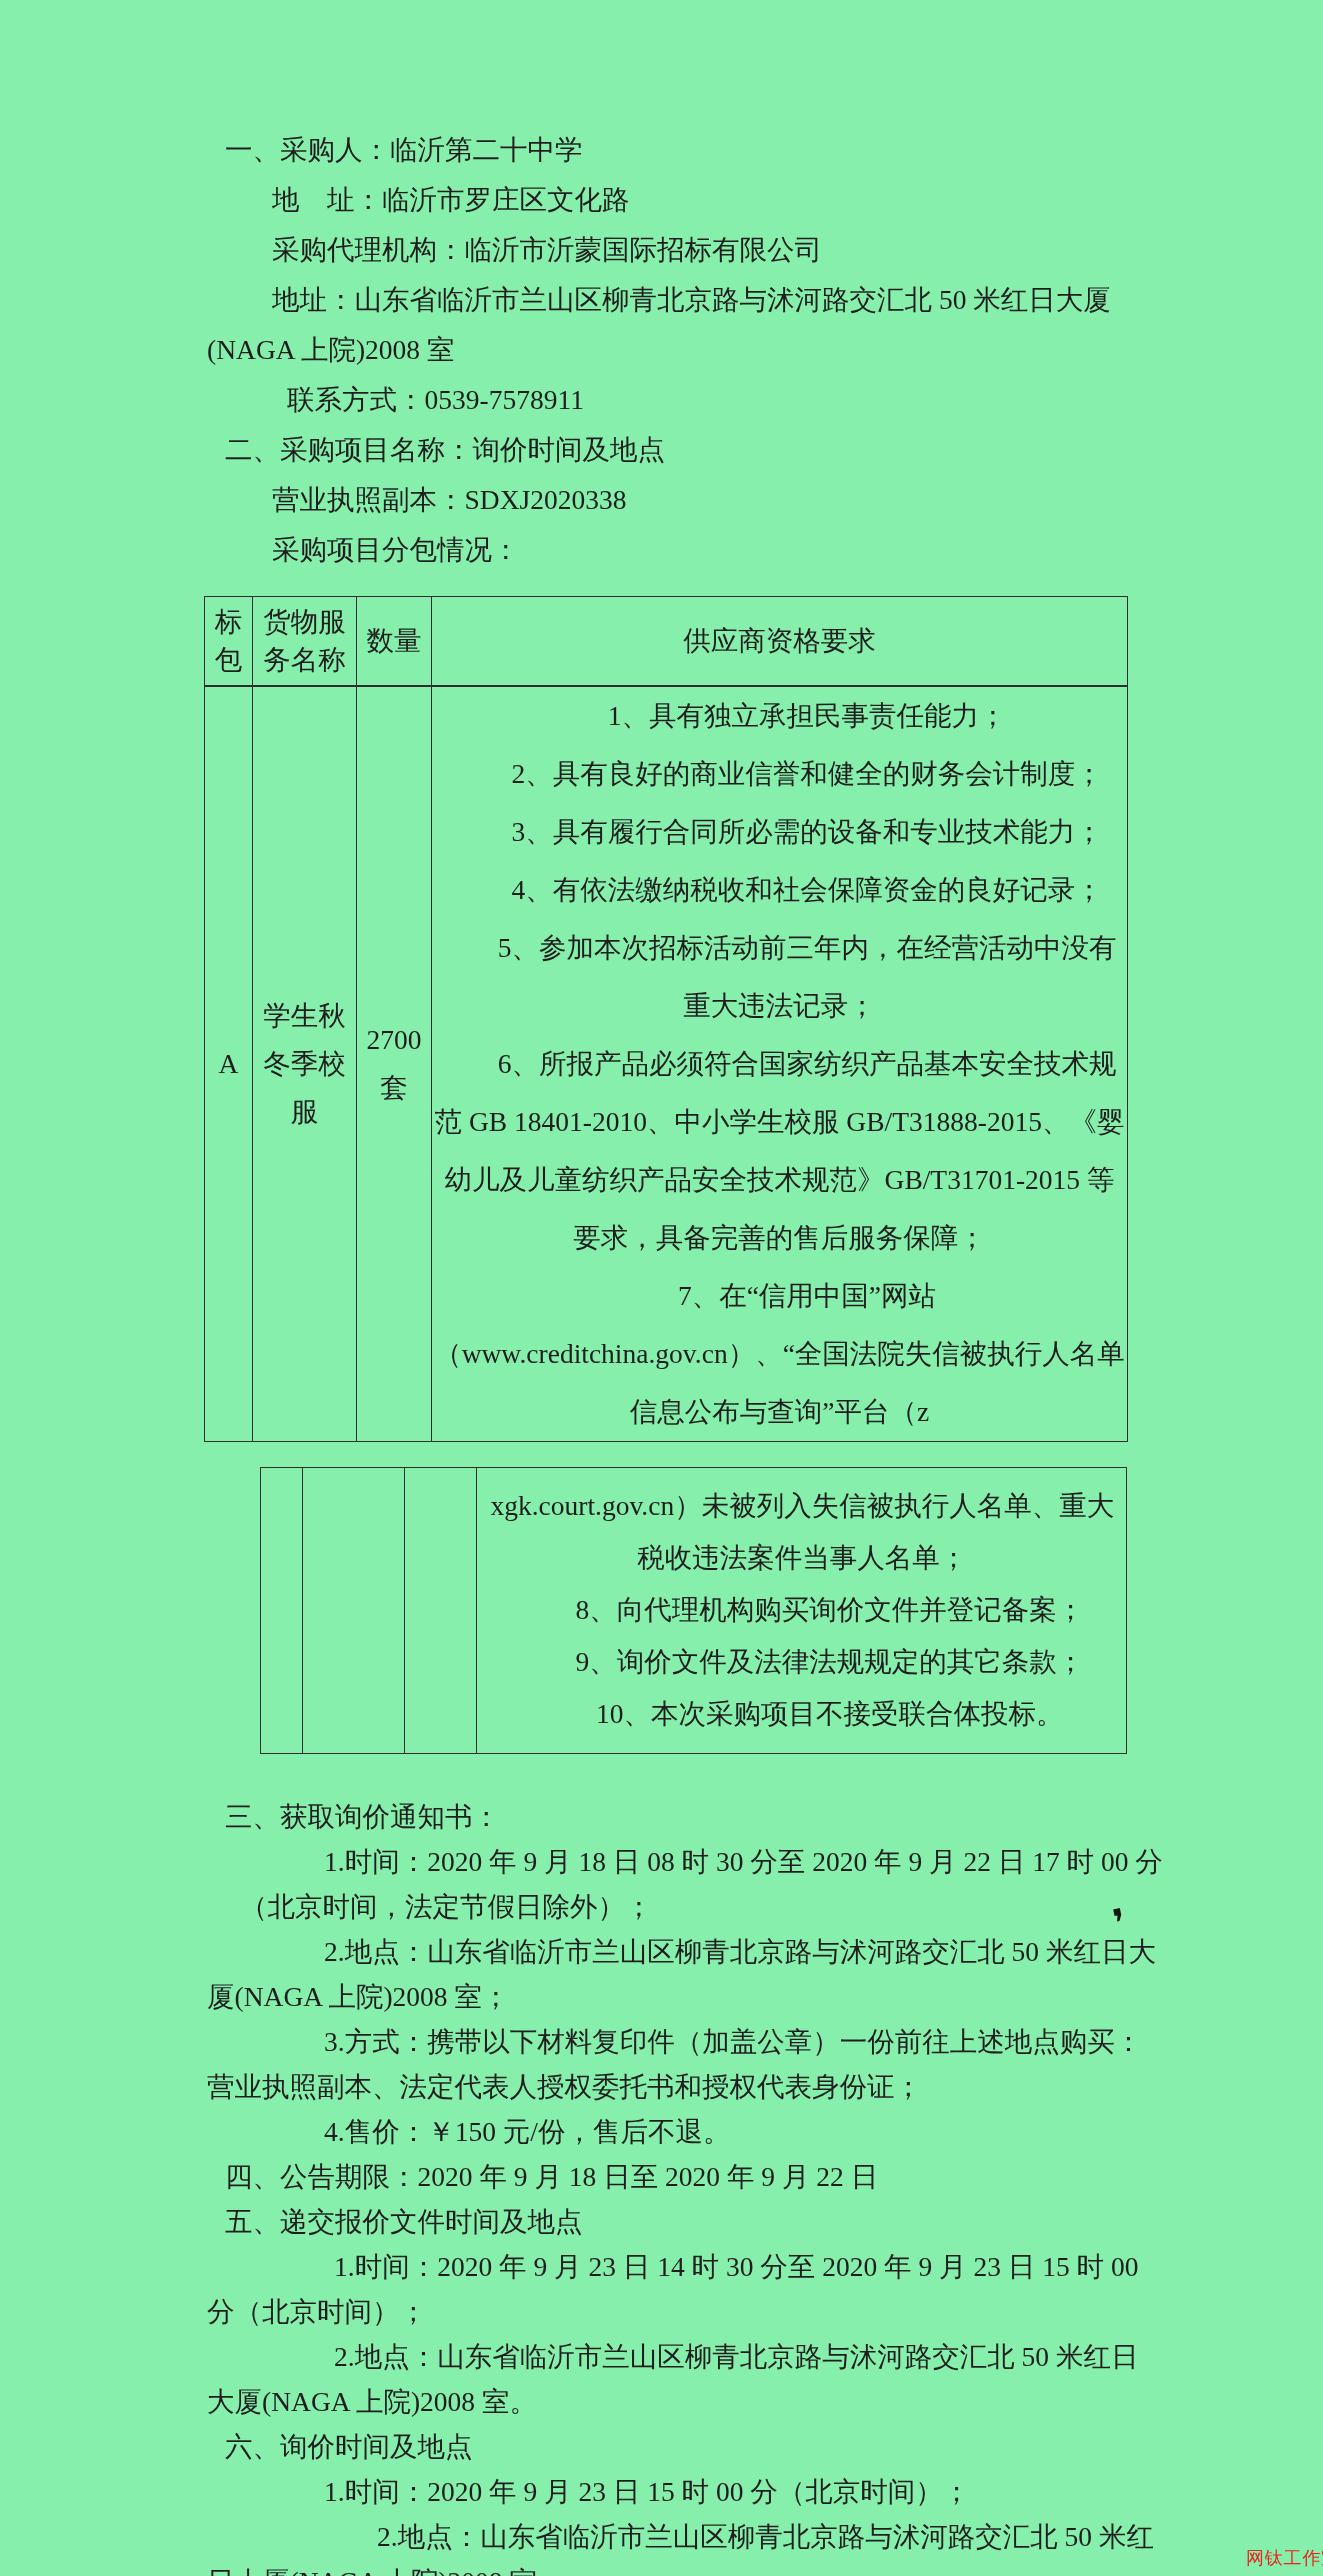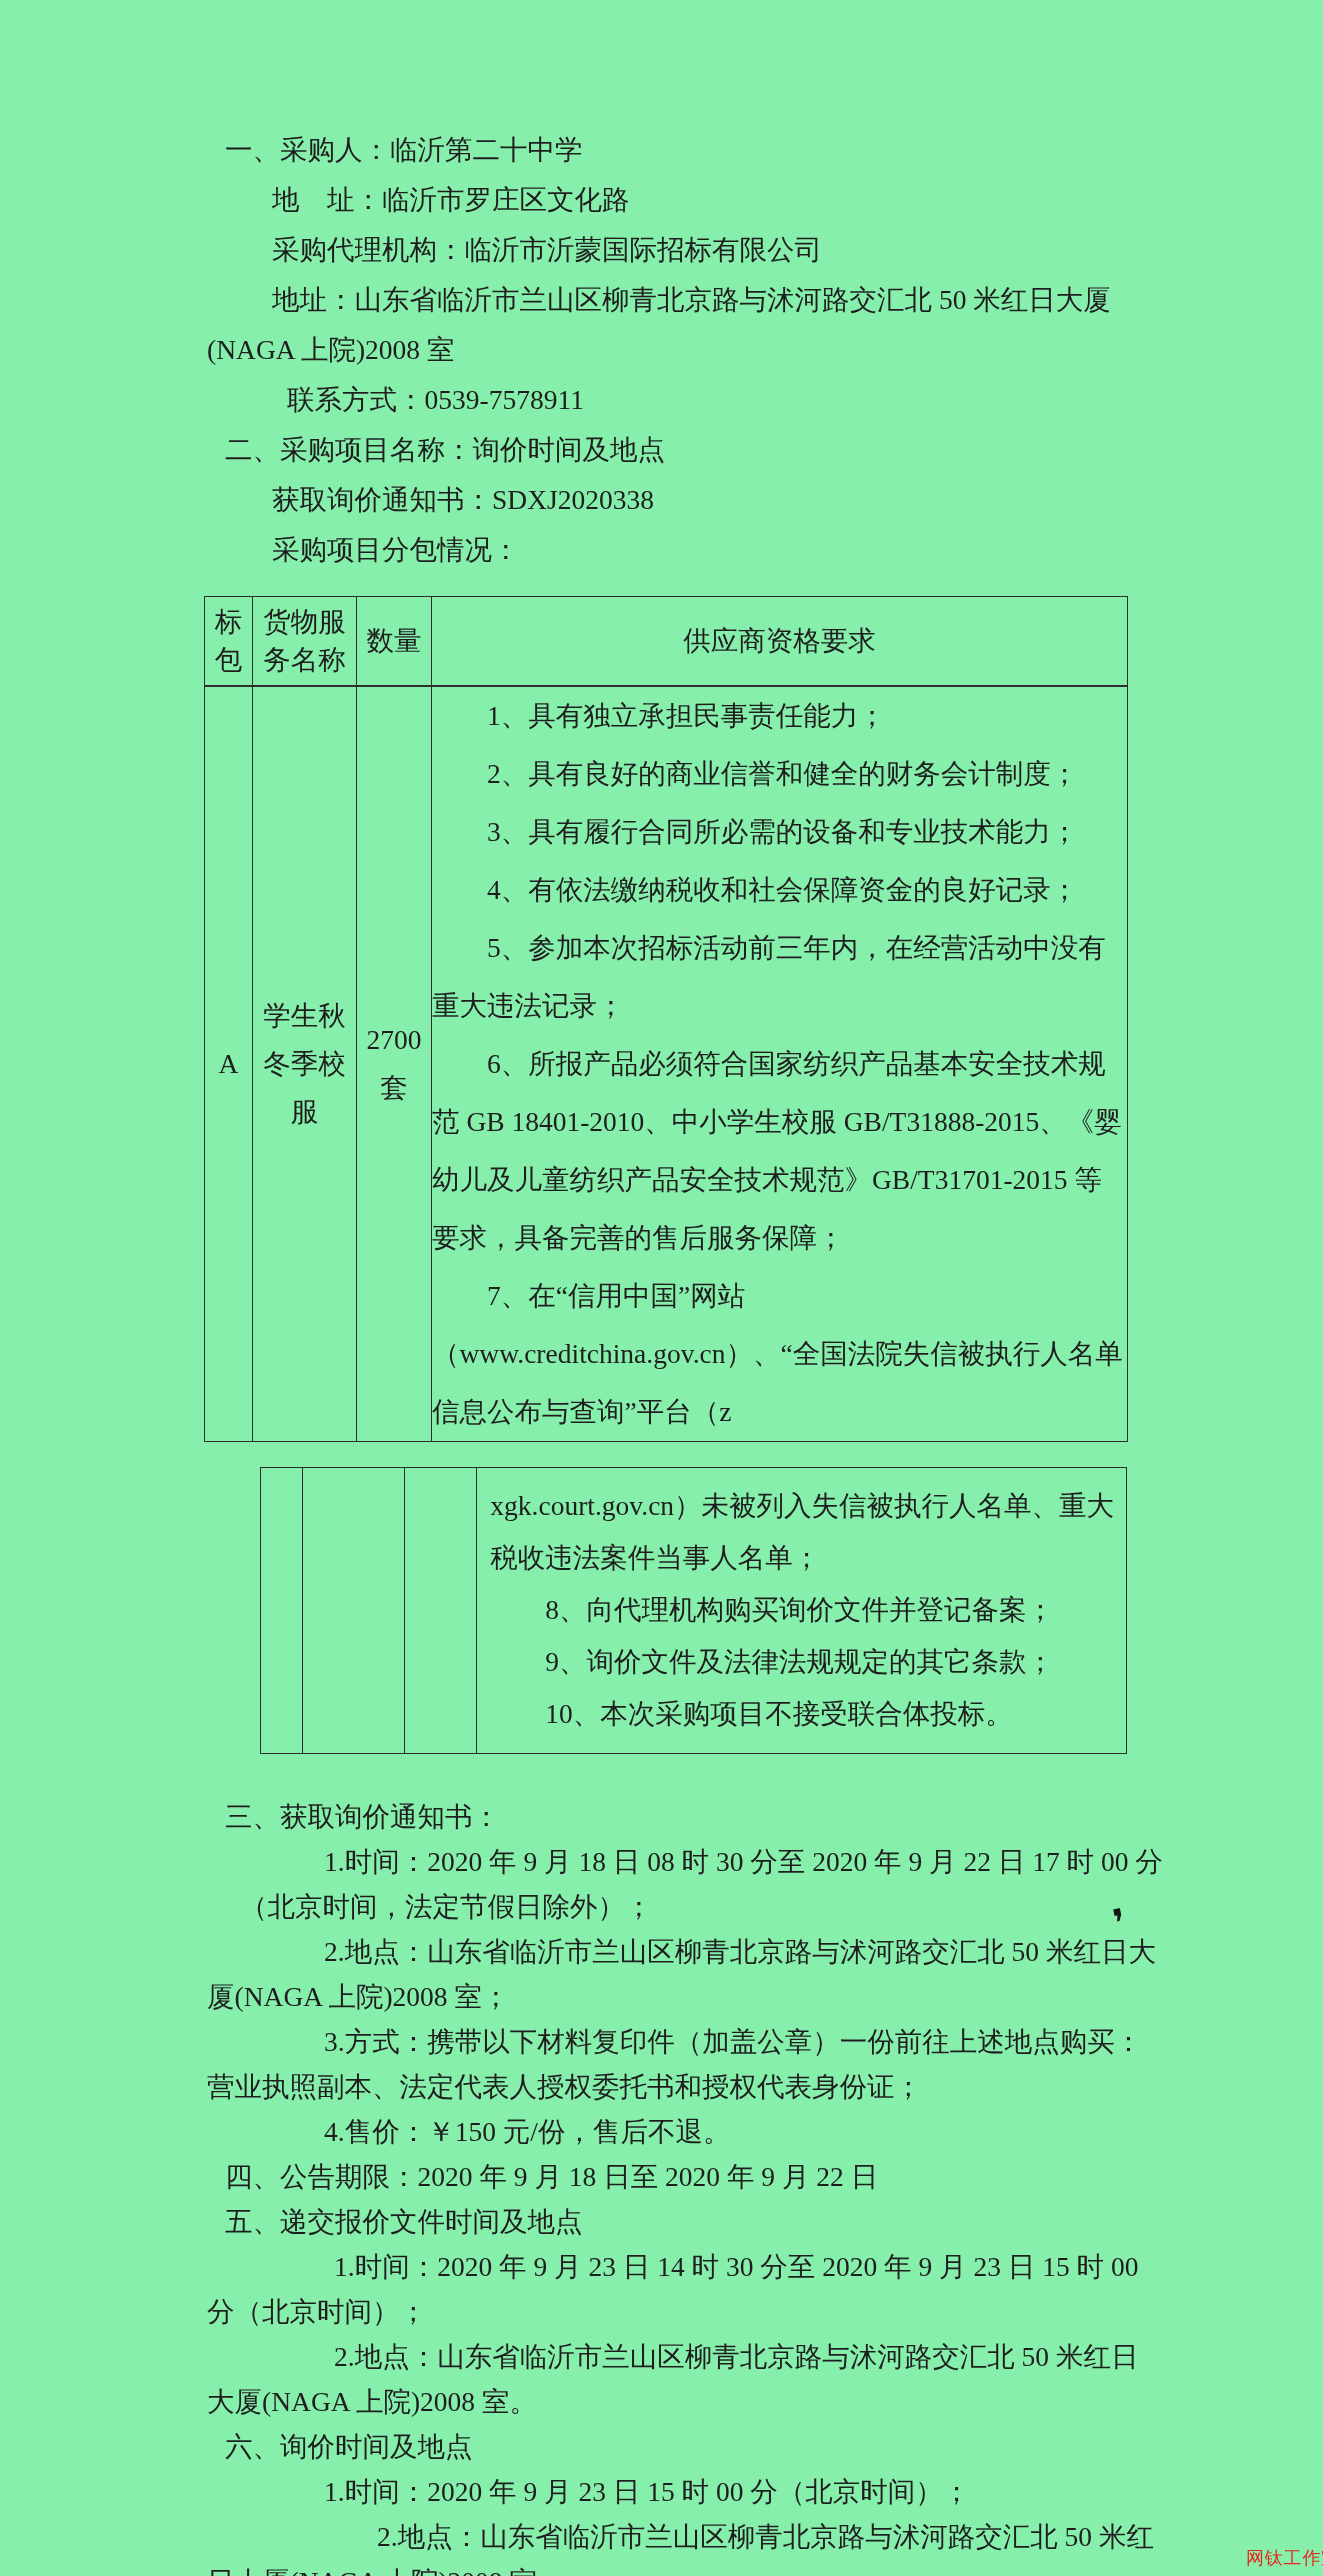--- a/index.html
+++ b/index.html
@@ -27,21 +27,21 @@
   .ind-cont2{margin-left:240px;}
 
   table{border-collapse:collapse;table-layout:fixed;}
   .t1{margin:21px 0 0 204px;width:923px;}
   .t2{margin:25px 0 0 260px;width:865px;font-family:Liberation Serif, serif;}
   .t1 th,.t1 td,.t2 th,.t2 td{border:1.7px solid #2e2e2e;padding:0;}
   .t1 th{height:88px;vertical-align:middle;text-align:center;
          line-height:38px;font-weight:normal;padding:0 8.3px;}
   .t1 .head{border-bottom:2.5px solid #2e2e2e;}
   .cell-mid{vertical-align:middle;text-align:center;line-height:48px;padding:0 8.3px;}
-  .req{vertical-align:top;text-align:left;padding:10px 15px 11.7px 16.7px;}
+  .req{vertical-align:top;text-align:center;padding:10px 15px 11.7px 16.7px;}
   .t1 .req p{margin:0;line-height:58px;text-indent:2em;}
   .t2 .req{padding:11.7px 11.7px 13.3px 13.3px;}
   .t2 .req p{margin:0;line-height:52px;text-indent:2em;}
   .t2 .req p.noind{text-indent:0;}
   .outro{margin-top:40px;}
 
   .hook-artifact{
     position:absolute;left:1114px;top:1904px;
     font-size:38px;color:#151515;
     transform:rotate(-12deg);
@@ -61,21 +61,21 @@
 <div class="page">
   <div class="flow">
 
     <div class="doc-line ind-sec">一、采购人：临沂第二十中学</div>
     <div class="doc-line ind-sub">地　址：临沂市罗庄区文化路</div>
     <div class="doc-line ind-sub">采购代理机构：临沂市沂蒙国际招标有限公司</div>
     <div class="doc-line ind-sub">地址：山东省临沂市兰山区柳青北京路与沭河路交汇北 50 米红日大厦</div>
     <div class="doc-line ind-cont">(NAGA 上院)2008 室</div>
     <div class="doc-line ind-sub2">联系方式：0539-7578911</div>
     <div class="doc-line ind-sec">二、采购项目名称：询价时间及地点</div>
-    <div class="doc-line ind-sub">获取询价通知书：SDXJ2020338</div>
+    <div class="doc-line ind-sub">营业执照副本：SDXJ2020338</div>
     <div class="doc-line ind-sub">采购项目分包情况：</div>
 
     <table class="t1">
       <colgroup>
         <col style="width:48px">
           <col style="width:104px">
           <col style="width:75px">
           <col style="width:696px">
       </colgroup>
       <tbody>

